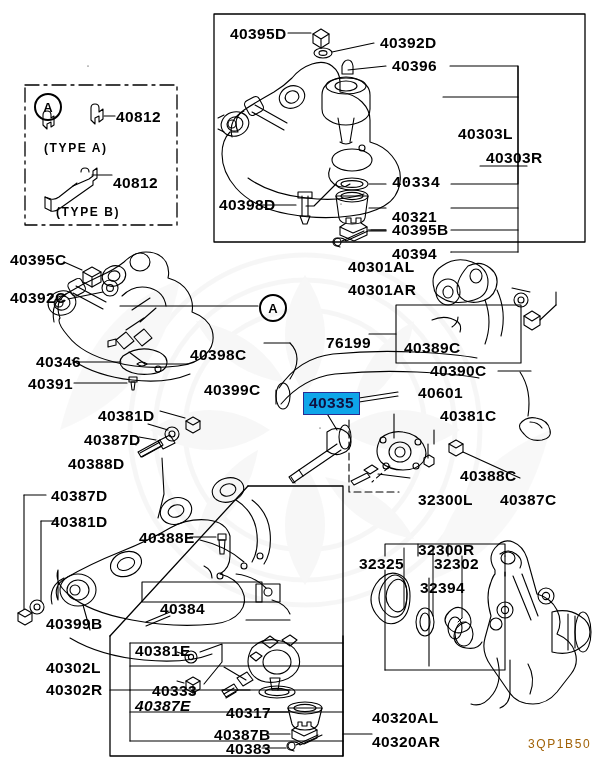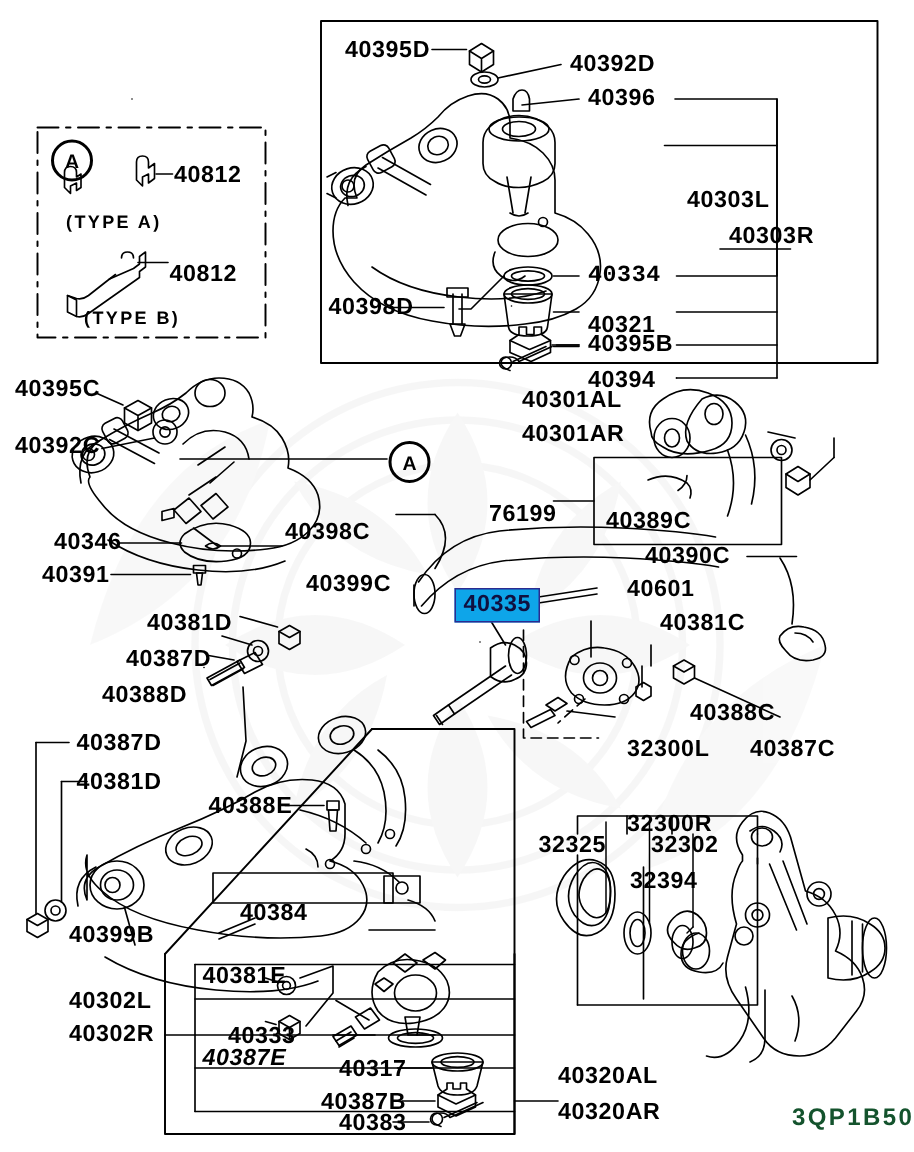--- a/index.html
+++ b/index.html
@@ -26,21 +26,21 @@
     position:absolute;
     font-family:"Liberation Sans", sans-serif;
     font-size:15.5px;
     font-weight:700;
     letter-spacing:.4px;
     color:#000000;
     white-space:nowrap;
     line-height:1;
   }
   .lbl.code{
-    font-size:16px;font-weight:700;letter-spacing:1.6px;color:#14532d;
+    font-size:12px;font-weight:400;letter-spacing:1.6px;color:#a16207;
   }
   .lbl.type{font-size:12px;letter-spacing:1.6px;}
   .hl{
     position:absolute;
     background:#0ea5e9;
     border:1.6px solid #2b2b90;
     color:#101040;
     font-size:15.5px;font-weight:700;letter-spacing:.4px;
     padding:2px 5px 3px 5px;
     line-height:1;

